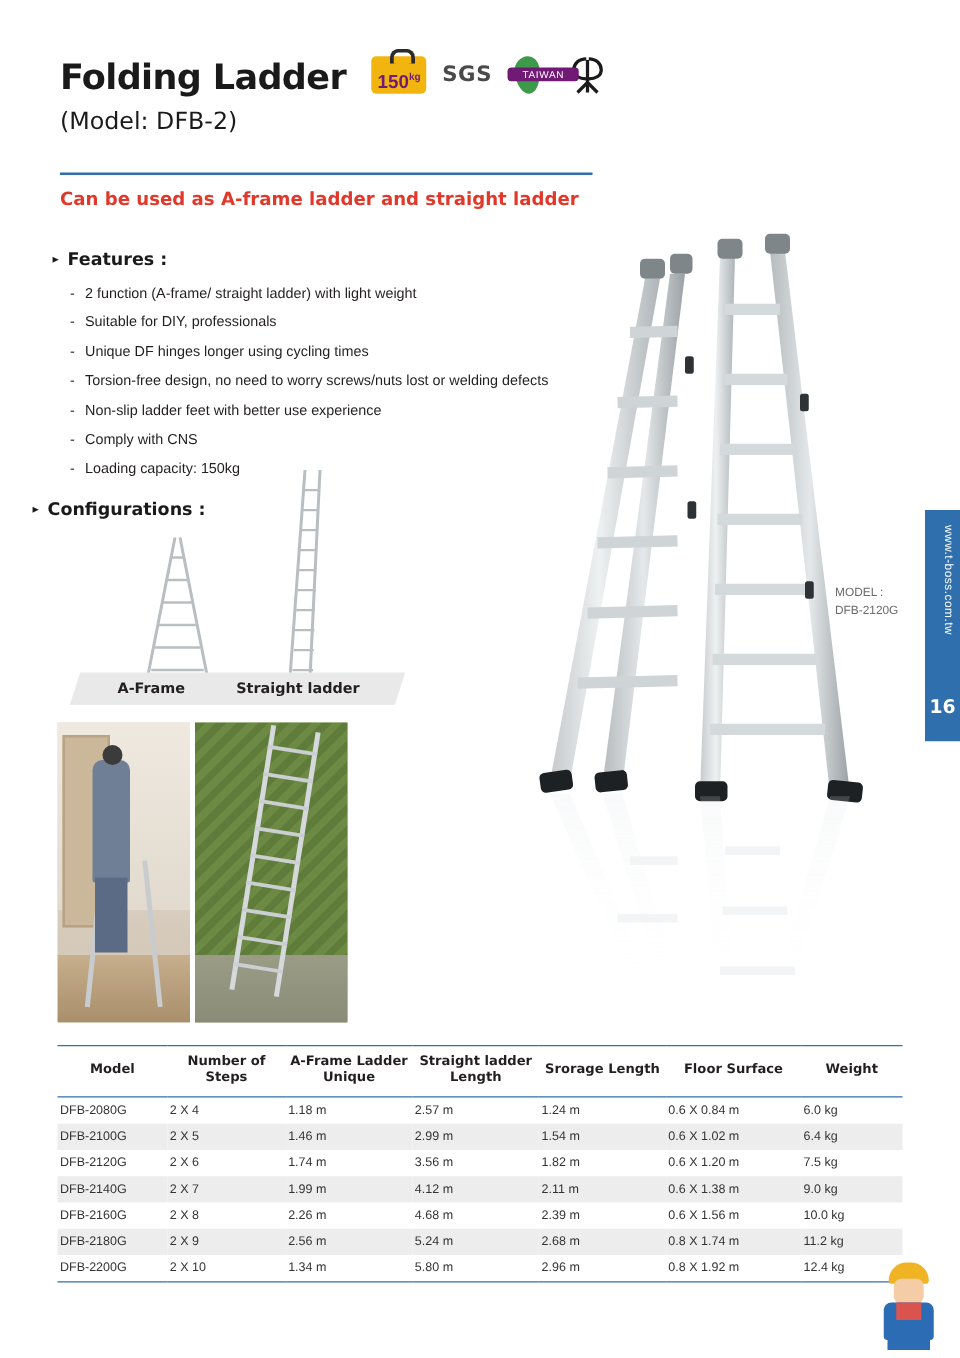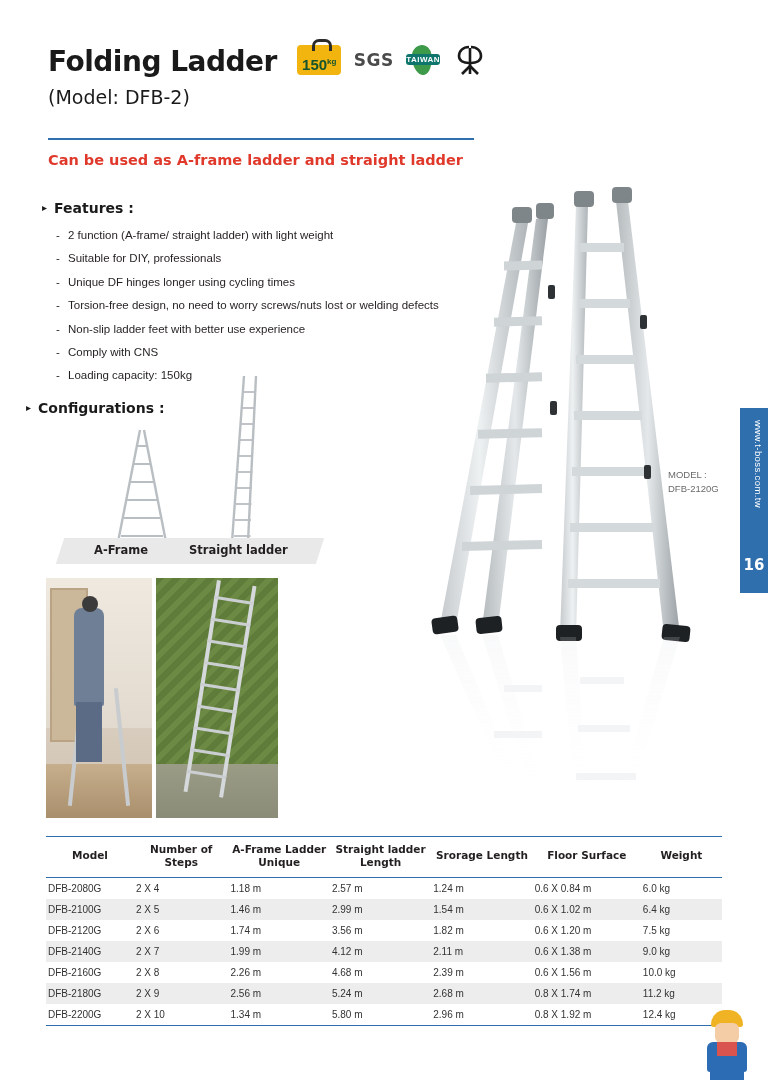--- a/index.html
+++ b/index.html
@@ -47,21 +47,21 @@
   .badge {
     display: inline-block;
     vertical-align: middle;
     margin-right: 8px;
   }
   .badge-150 {
     width: 44px; height: 30px;
     background: #f2b50f;
     border-radius: 4px;
     position: relative;
-    color: #14532d;
+    color: #701a75;
     font-weight: bold;
     font-size: 15px;
     text-align: center;
     line-height: 34px;
   }
   .badge-150:before {
     content: "";
     position: absolute;
     left: 15px; top: -6px;
     width: 14px; height: 9px;
@@ -89,26 +89,26 @@
     position: absolute;
     left: 6px; top: 1px;
     width: 20px; height: 30px;
     background: #3c9a4a;
     border-radius: 56% 44% 48% 52% / 40% 36% 64% 60%;
     transform: rotate(-6deg);
   }
   .tw-label {
     position: absolute;
     left: 0; top: 10px;
-    width: 34px;
+    width: 57px;
     text-align: center;
     font-size: 8px;
-    font-weight: bold;
+    font-weight: normal;
     color: #fff;
-    background: #0f766e;
+    background: #701a75;
     border-radius: 3px;
     padding: 1px 0;
     letter-spacing: 0.5px;
   }
   .badge-cb { width: 34px; height: 32px; }
 
   .model-sub {
     font-size: 19px;
     color: #1a1a1a;
     margin-top: 8px;

